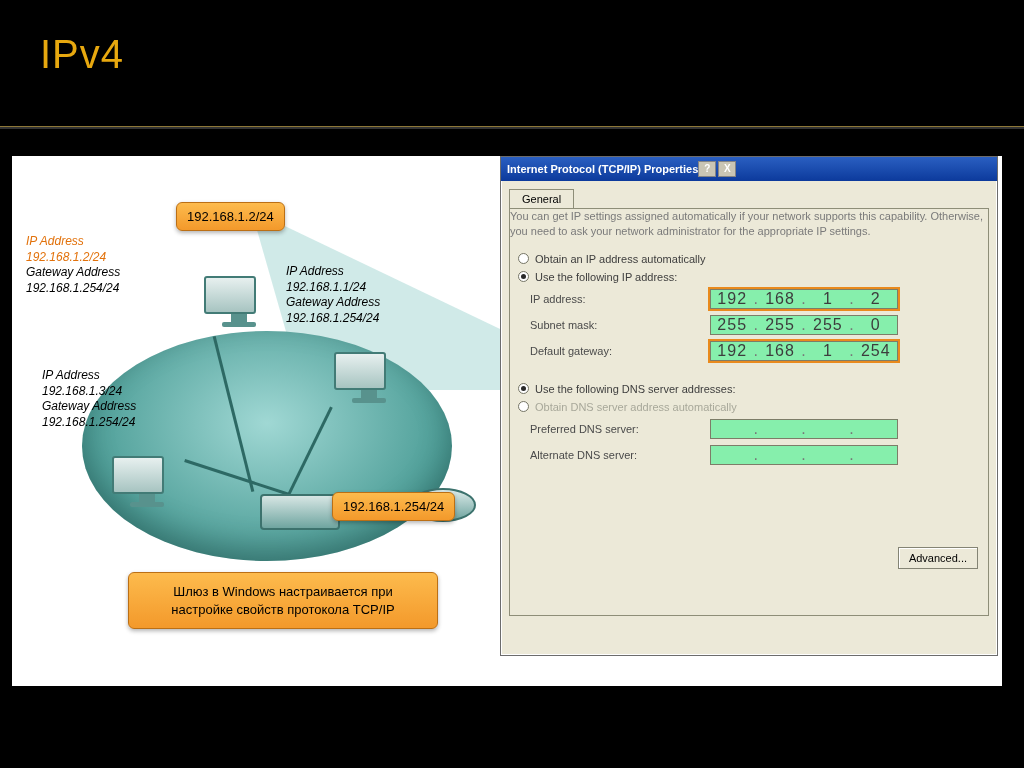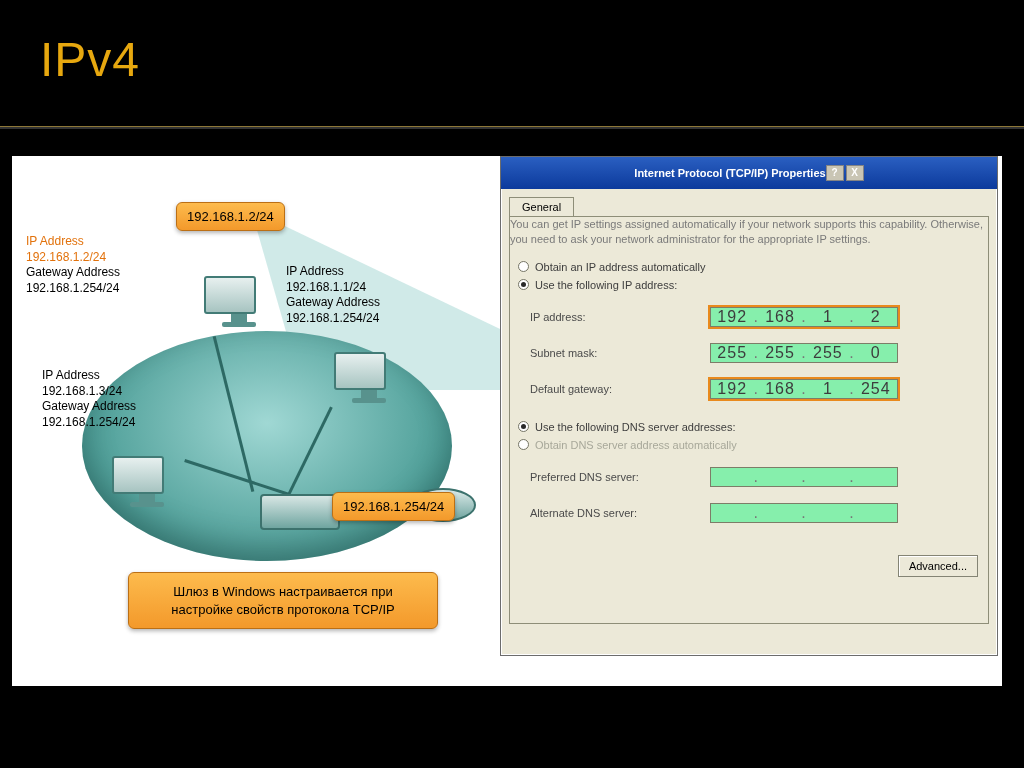--- a/index.html
+++ b/index.html
@@ -1,18 +1,18 @@
 <!DOCTYPE html>
 <html><head>
 <meta charset="utf-8">
 <style>
   *{box-sizing:border-box;margin:0;padding:0;}
   body{width:1024px;height:768px;background:#000;font-family:Tahoma,Geneva,sans-serif;overflow:hidden;}
   .slide{position:relative;width:100%;height:100%;}
-  .title{position:absolute;left:40px;top:32px;font-family:"Trebuchet MS",sans-serif;font-size:48px;color:#e7a80f;letter-spacing:1px;}
+  .title{position:absolute;left:40px;top:32px;font-family:"Trebuchet MS",sans-serif;font-size:40px;color:#e7a80f;letter-spacing:1px;}
   .hr{position:absolute;left:0;top:126px;width:100%;height:3px;background:#333;border-top:1px solid #8e7838;}
   .content{position:absolute;left:12px;top:156px;width:990px;height:530px;background:#fff;}
 
   
   .diagram{position:absolute;left:0;top:0;width:490px;height:530px;}
   .beam{position:absolute;left:230px;top:54px;width:0;height:0;border-bottom:180px solid rgba(120,195,190,0.35);border-left:70px solid transparent;border-right:255px solid transparent;transform:skewX(34deg);}
   .oval{position:absolute;left:70px;top:175px;width:370px;height:230px;border-radius:50%;background:radial-gradient(ellipse at 50% 40%,#a0d8d4 0%,#3f948d 80%);box-shadow:inset 0 -12px 30px rgba(0,0,0,.25);}
 
   .pc{position:absolute;width:70px;height:60px;}
   .monitor{width:52px;height:38px;background:linear-gradient(#e7f0ef,#a7c4c1);border:2px solid #427b76;border-radius:3px;}
@@ -22,45 +22,45 @@
   .pc2{left:100px;top:300px;}
   .pc3{left:322px;top:196px;}
   .switch{position:absolute;left:248px;top:338px;width:80px;height:36px;background:linear-gradient(#d7e6e4,#6fa5a0);border:2px solid #3c726d;border-radius:4px;}
   .router{position:absolute;left:398px;top:332px;width:66px;height:34px;background:linear-gradient(#dcebe9,#6fa49f);border:2px solid #3c726d;border-radius:50%;}
   .link{position:absolute;background:#2d6964;}
   .l1{left:220px;top:178px;width:3px;height:160px;transform:rotate(-14deg);}
   .l2{left:170px;top:320px;width:110px;height:3px;transform:rotate(18deg);}
   .l3{left:296px;top:246px;width:3px;height:100px;transform:rotate(26deg);}
   .l4{left:328px;top:356px;width:74px;height:3px;}
 
-  .info{position:absolute;font-size:12px;color:#000;line-height:1.3;}
+  .info{position:absolute;font-size:12px;color:#000;line-height:1.3;font-style:italic;}
   .info .hl{color:#e2720c;}
   .i1{left:14px;top:78px;}
   .i2{left:30px;top:212px;}
   .i3{left:274px;top:108px;}
 
   .callout{position:absolute;background:linear-gradient(#fdbb4d,#f3992b);border:1px solid #bb6f15;border-radius:6px;color:#000;font-size:13px;padding:6px 10px;box-shadow:0 2px 4px rgba(0,0,0,.3);}
   .c1{left:164px;top:46px;}
   .c2{left:320px;top:336px;}
   .note{left:116px;top:416px;width:310px;padding:10px 14px;text-align:center;line-height:1.35;}
 
   
   .dialog{position:absolute;left:488px;top:0;width:498px;height:500px;background:#ece9d8;border:1px solid #6c6c6c;box-shadow:0 0 0 1px #fff inset;}
-  .titlebar{height:32px;background:linear-gradient(#2a5fc1,#0c3a9c);color:#fff;font-size:11px;font-weight:bold;display:flex;align-items:center;padding:0 6px;justify-content:center;}
+  .titlebar{height:24px;background:linear-gradient(#2a5fc1,#0c3a9c);color:#fff;font-size:11px;font-weight:bold;display:flex;align-items:center;padding:0 6px;justify-content:flex-start;}
   .tbtns{display:flex;gap:2px;}
   .tbtn{width:18px;height:16px;background:#c9c5b4;border:1px solid #848484;font-size:10px;line-height:14px;text-align:center;font-family:Arial;}
   .tabs{margin:8px 8px 0;}
   .tab{display:inline-block;background:#ece9d8;border:1px solid #8e8e78;border-bottom:none;padding:3px 12px;font-size:11px;}
   .panel{margin:0 8px 8px;border:1px solid #8e8e78;background:#ece9d8;height:408px;position:relative;font-size:11px;color:#3d3d3d;}
   .desc{color:#7a7a7a;line-height:1.35;margin-bottom:14px;}
   .radio{margin:6px 0 6px 8px;display:flex;align-items:center;gap:6px;}
   .radio .r{width:11px;height:11px;border:1px solid #757565;border-radius:50%;background:#fff;display:inline-flex;align-items:center;justify-content:center;}
   .radio.sel .r::after{content:"";width:5px;height:5px;background:#2a2a2a;border-radius:50%;}
   .disabled{color:#a8a89a;}
-  .fieldrow{display:flex;align-items:center;margin:16px 0 6px 20px;}
+  .fieldrow{display:flex;align-items:center;margin:6px 0 6px 20px;}
   .flabel{width:180px;color:#4a4a4a;}
   .ipbox{width:188px;height:20px;background:#86efac;border:1px solid #7d7d68;display:flex;align-items:flex-end;justify-content:space-evenly;font-size:16px;letter-spacing:1px;}
   .ipbox.hl{outline:2px solid #e98a1d;}
   .oct{width:40px;text-align:center;}
   .dot{color:#777;}
   .wbtn{min-width:72px;height:22px;background:#ece9d8;border:1px solid #848474;box-shadow:inset 1px 1px 0 #fff;font-size:11px;padding:0 10px;}
   .adv{position:absolute;right:10px;bottom:46px;}
 
   .outer-btns{position:absolute;left:488px;top:508px;width:498px;display:flex;justify-content:flex-end;gap:8px;padding-right:8px;}
 </style>

